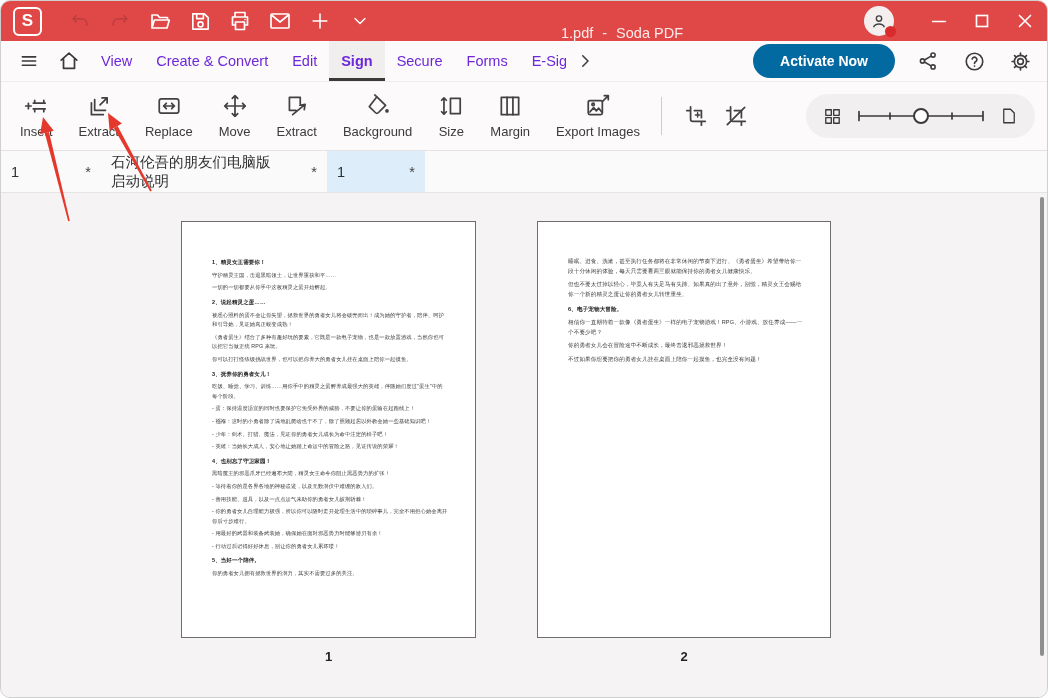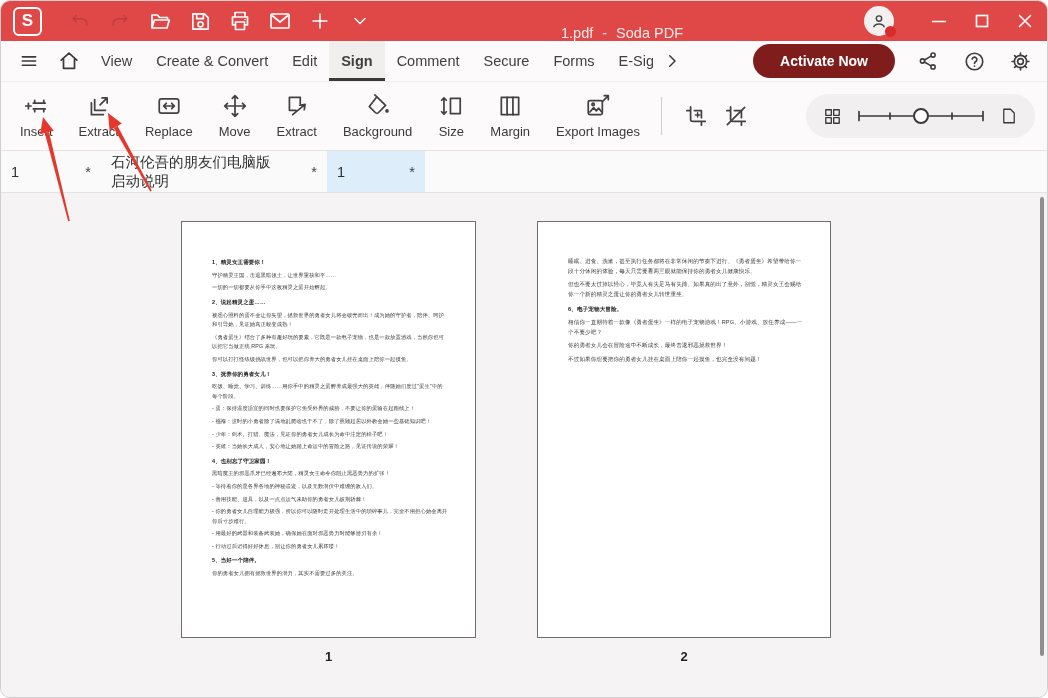--- a/index.html
+++ b/index.html
@@ -23,27 +23,27 @@
            align-items:center; justify-content:center; margin-right:16px; cursor:pointer; }
   .avatar svg{ stroke:#444; fill:none; stroke-width:1.7; }
   .avatar .dot{ position:absolute; right:-2px; bottom:-1px; width:11px; height:11px; border-radius:50%; background:#d92b2b; }
   .winctl{ width:28px; height:28px; display:flex; align-items:center; justify-content:center; cursor:pointer; }
   .winctl svg{ stroke:#fff; fill:none; stroke-width:1.8; stroke-linecap:round; }
 
   
   .menubar{ height:41px; background:#fcfafa; display:flex; align-items:stretch; padding-left:8px; border-bottom:1px solid #efecec; }
   .hamburger,.home{ display:flex; align-items:center; justify-content:center; width:40px; cursor:pointer; }
   .hamburger svg,.home svg{ stroke:#3b3b3b; fill:none; stroke-width:1.9; stroke-linecap:round; stroke-linejoin:round; }
-  .menu-tab{ display:flex; align-items:center; padding:0 12px; font-size:14.5px; color:#404040; cursor:pointer; white-space:nowrap; }
+  .menu-tab{ display:flex; align-items:center; padding:0 12px; font-size:14.5px; color:#6d28d9; cursor:pointer; white-space:nowrap; }
   .menu-tab.active{ background:#f1eeee; font-weight:bold; box-shadow:inset 0 -3px 0 #3a3a3a; }
   .menu-tab.truncated{ max-width:46px; overflow:hidden; padding-right:0; }
   .nav-chevron{ display:flex; align-items:center; padding:0 10px; cursor:pointer; }
   .nav-chevron svg{ stroke:#3b3b3b; fill:none; stroke-width:2; stroke-linecap:round; stroke-linejoin:round; }
   .menubar-right{ margin-left:auto; display:flex; align-items:center; gap:20px; padding-right:14px; }
-  .activate-btn{ height:34px; padding:0 27px; border:none; border-radius:18px; background:#7f1d1d; color:#fff;
+  .activate-btn{ height:34px; padding:0 27px; border:none; border-radius:18px; background:#0369a1; color:#fff;
                  font-weight:bold; font-size:14px; cursor:pointer; font-family:inherit; }
   .mb-icon{ width:26px; height:26px; display:flex; align-items:center; justify-content:center; cursor:pointer; }
   .mb-icon svg{ stroke:#3d3d3d; fill:none; stroke-width:1.7; stroke-linecap:round; stroke-linejoin:round; }
 
   
   .toolbar{ height:69px; background:#fcfafa; display:flex; align-items:center; padding-left:6px; border-bottom:1px solid #e5e2e2; }
   .tool{ display:flex; flex-direction:column; align-items:center; gap:5px; padding:0 13px; cursor:pointer; }
   .tool svg{ stroke:#424242; fill:none; stroke-width:1.6; stroke-linecap:round; stroke-linejoin:round; }
   .tool .lbl{ font-size:13px; color:#3b3b3b; white-space:nowrap; }
   .v-div{ width:1px; height:38px; background:#cfcccc; margin:0 14px 0 8px; }
@@ -171,21 +171,20 @@
       </div>
     <div class="home">
         <svg width="22" height="22" viewBox="0 0 24 24">
           <path d="M3.5 11 L12 3.5 L20.5 11 M6 9.5 V20 h12 V9.5"></path>
         </svg>
       </div>
     <div class="menu-tab">View</div>
     <div class="menu-tab">Create &amp; Convert</div>
     <div class="menu-tab">Edit</div>
     <div class="menu-tab active">Sign</div>
-    <div class="menu-tab">Comment</div>
     <div class="menu-tab">Secure</div>
     <div class="menu-tab">Forms</div>
     <div class="menu-tab truncated">E-Sig</div>
     <div class="nav-chevron">
         <svg width="18" height="18" viewBox="0 0 24 24">
           <path d="M9 5 l7 7 -7 7"></path>
         </svg>
       </div>
     <div class="menubar-right">
       <button class="activate-btn">Activate Now</button>

